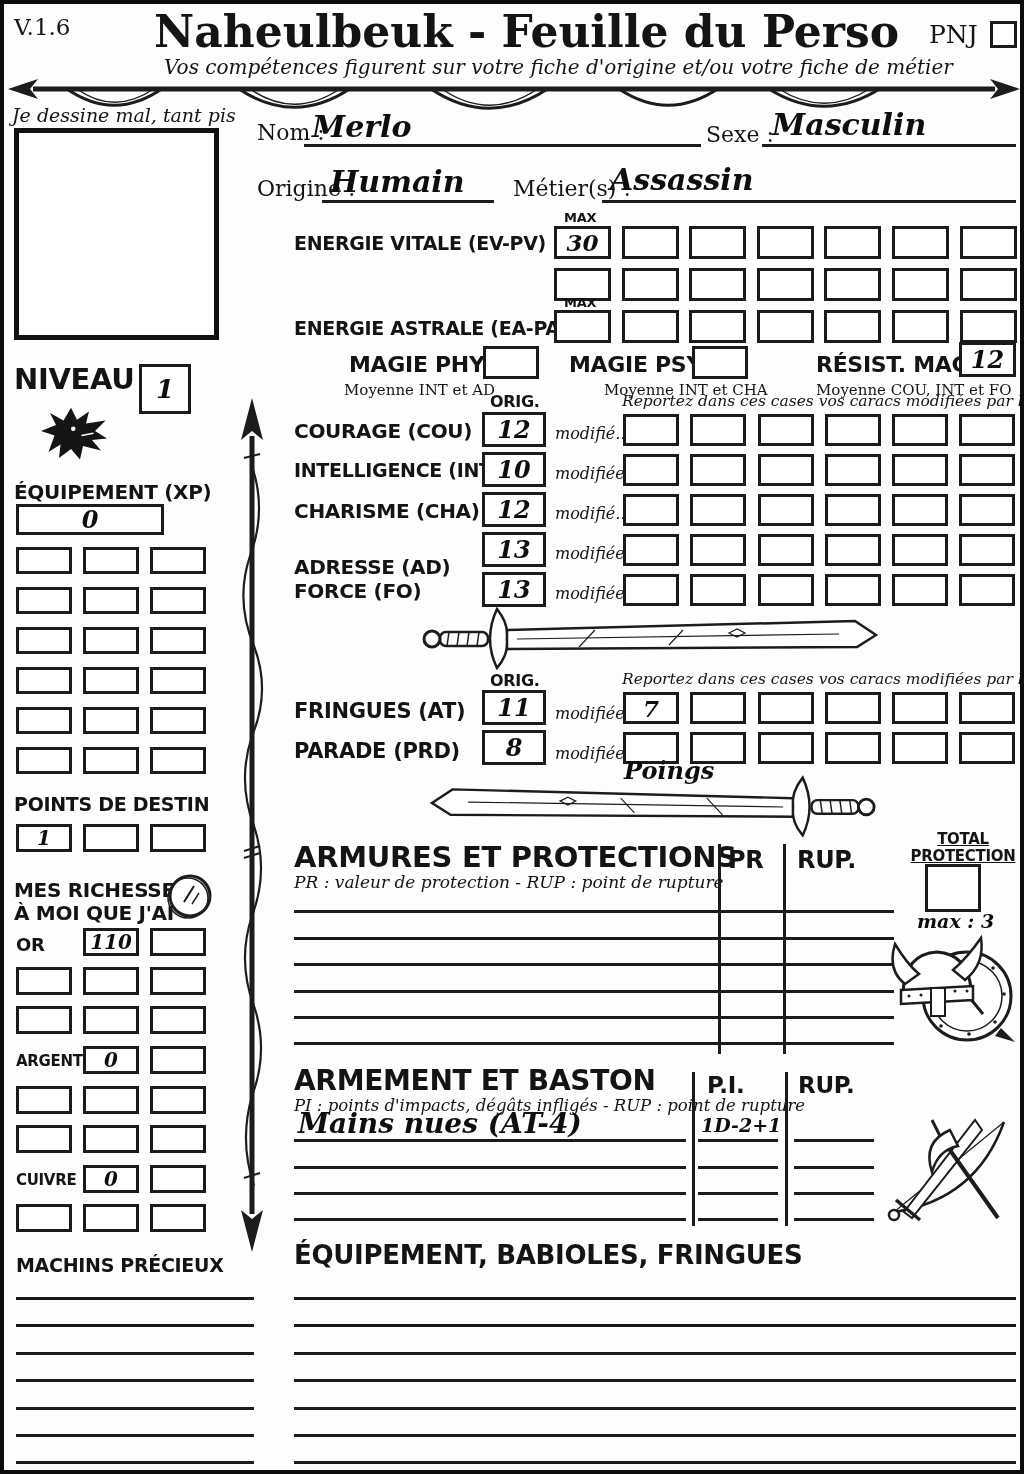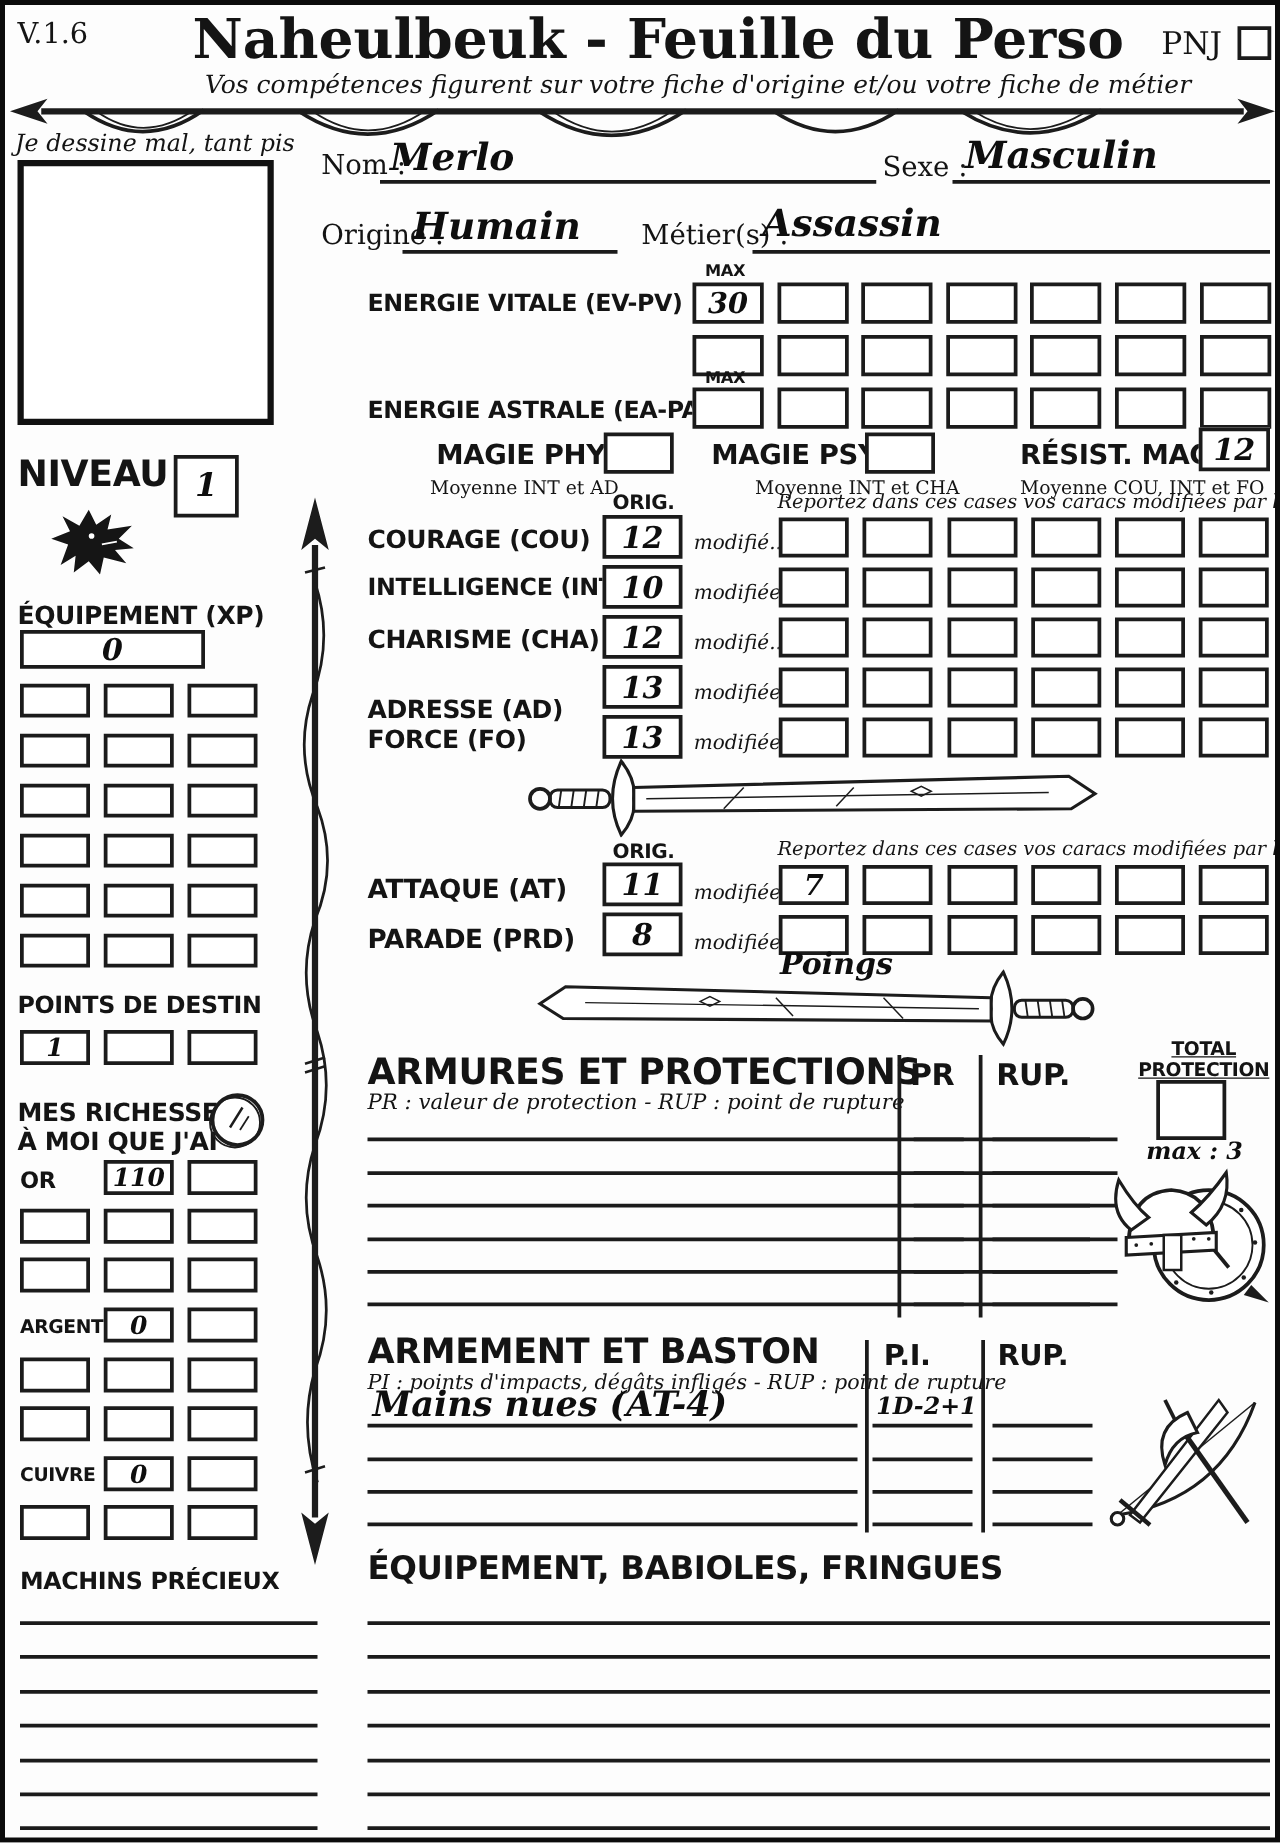--- a/index.html
+++ b/index.html
@@ -262,21 +262,21 @@
       <line class="ink" x1="98" y1="33" x2="420" y2="28" stroke-width="1.2"></line>
       <line class="ink" x1="160" y1="41" x2="176" y2="24" stroke-width="1.2"></line>
       <line class="ink" x1="250" y1="39" x2="264" y2="24" stroke-width="1.2"></line>
       <polygon class="ink" points="310,27 318,23 326,27 318,31" stroke-width="1.2"></polygon>
     </svg>
   </div>
 
   <div class="abs h" style="left:486px;top:667px;font-size:16px;">ORIG.</div>
   <div class="abs cali" style="left:618px;top:666px;font-size:15.5px;">Reportez dans ces cases vos caracs modifiées par le matériel</div>
 
-  <div class="abs h" style="left:290px;top:695px;font-size:21px;">ATTAQUE (AT)</div>
+  <div class="abs h" style="left:290px;top:695px;font-size:21px;">FRINGUES (AT)</div>
   <div class="abs cb" style="left:478px;top:686px;width:64px;height:35px;">
       <span class="hw" style="font-size:24px;">11</span>
     </div>
   <div class="abs cali" style="left:551px;top:700px;font-size:16px;">modifiée...</div>
   <div class="boxrow" style="left:619px;top:688px;gap:11.3px;">
     <span class="cb sbox">
         <span class="hw" style="font-size:23px;">7</span>
       </span>
     <span class="rep"><span class="cb sbox"></span><span class="cb sbox"></span><span class="cb sbox"></span><span class="cb sbox"></span><span class="cb sbox"></span></span>
   </div>

